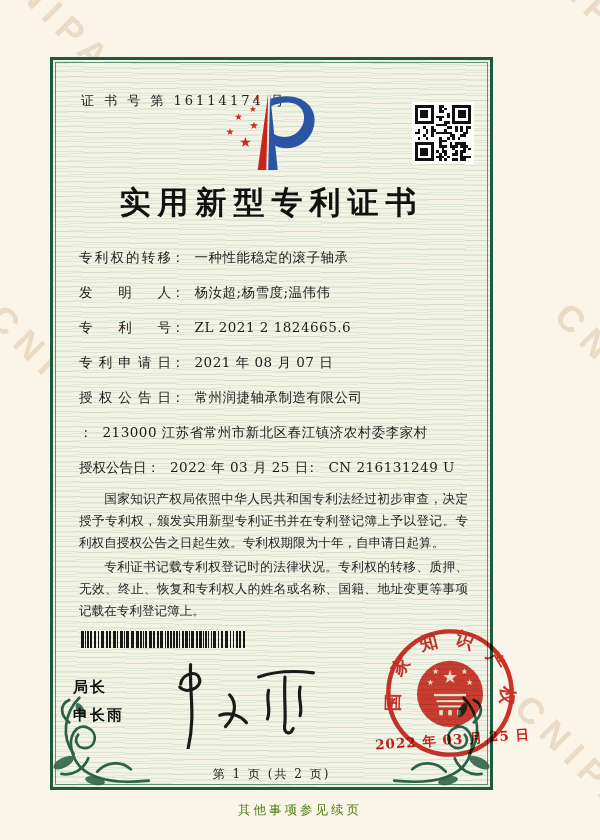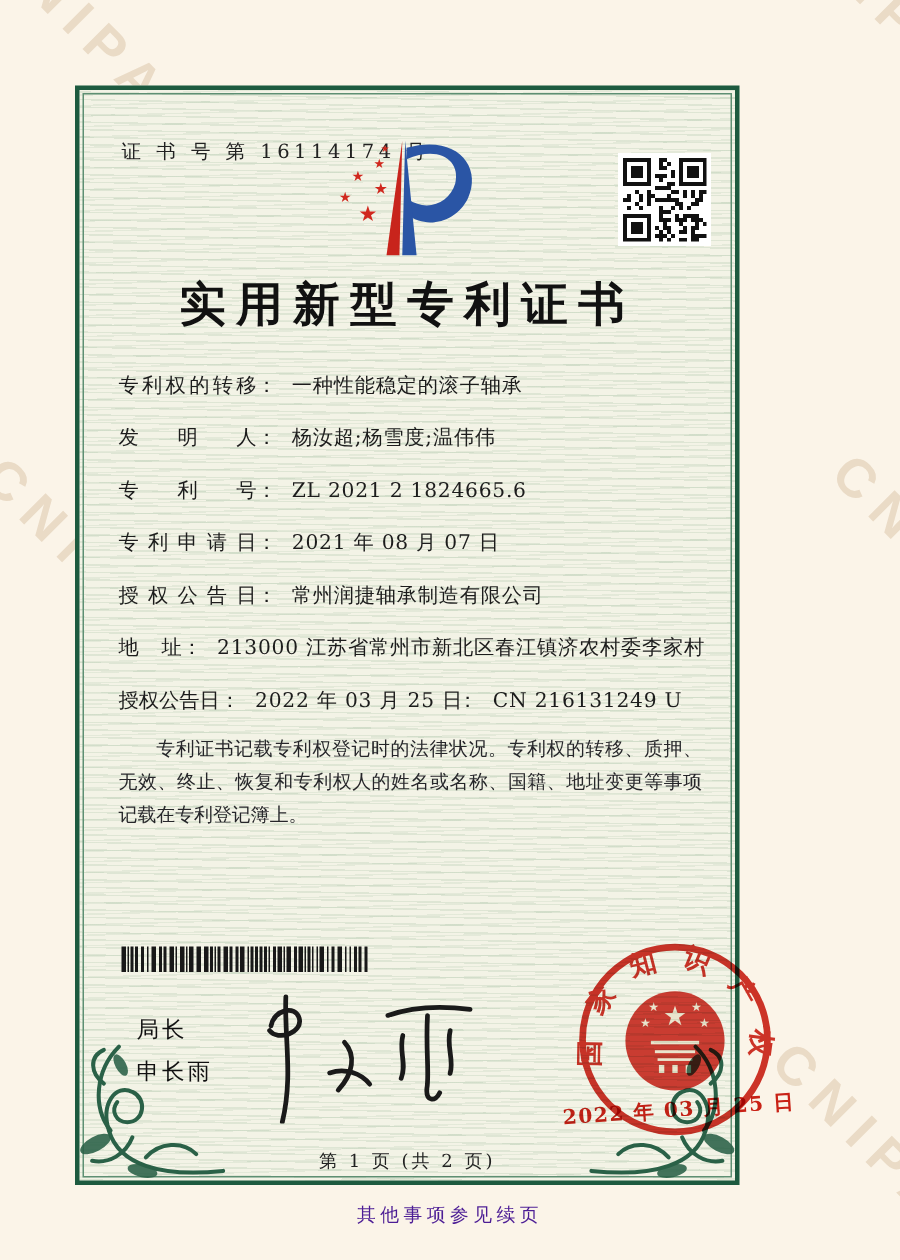--- a/index.html
+++ b/index.html
@@ -72,40 +72,40 @@
     font-size:12.6px; line-height:1.74; text-align:justify; color:#26262a;
   }
   .body-text p { margin:0 0 2px 0; text-indent:2em; }
 
   
   .barcode { position:absolute; left:28px; top:571px; width:168px; height:17px;
     display:flex; align-items:stretch; }
   .barcode span { display:block; height:100%; }
 
   
-  .director { position:absolute; left:38px; top:613px;
-    font-family:"Liberation Sans", sans-serif; font-size:15px; font-weight:400;
+  .director { position:absolute; left:20px; top:613px;
+    font-family:"Liberation Sans", sans-serif; font-size:15px; font-weight:700;
     line-height:28px; color:#111; letter-spacing:2px; }
   .signature { position:absolute; left:108px; top:594px; width:180px; height:95px; }
 
   
   .seal { position:absolute; left:330px; top:566px; width:134px; height:134px;
     mix-blend-mode:multiply; opacity:0.92; }
   .seal-date {
     position:absolute; left:322px; top:671px; width:160px;
     color:#cc2318; font-size:13.5px; font-weight:bold; letter-spacing:1px;
     transform:rotate(-4deg); white-space:nowrap;
     mix-blend-mode:multiply;
   }
 
   
   .page-info { position:absolute; left:0; right:0; top:706px; text-align:center;
     font-size:12px; letter-spacing:2px; color:#222; }
   .footer-note { position:absolute; left:0; right:0; top:802px; text-align:center;
-    font-size:12.5px; letter-spacing:3px; color:#4c1d95; }
+    font-size:12.5px; letter-spacing:3px; color:#4d7c0f; }
 </style>
 </head>
 <body>
 
 <div class="page">
 
   <div class="wm outside" style="left:-34px;top:16px">CNIPA</div>
   <div class="wm outside" style="left:494px;top:-4px">CNIPA</div>
   <div class="wm outside" style="left:-38px;top:368px">CNIPA</div>
   <div class="wm outside" style="left:528px;top:366px">CNIPA</div>
@@ -303,38 +303,38 @@
           <span class="flabel">专利申请日</span>
           <span class="fcolon">：</span>
           <span class="fvalue">2021 年 08 月 07 日</span>
         </div>
         <div class="frow">
           <span class="flabel">授权公告日</span>
           <span class="fcolon">：</span>
           <span class="fvalue">常州润捷轴承制造有限公司</span>
         </div>
         <div class="frow">
-          <span class="flabel">地址</span>
           <span class="fcolon">：</span>
           <span class="fvalue">213000 江苏省常州市新北区春江镇济农村委李家村</span>
         </div>
         <div class="frow grant-row">
         <span class="grant-pair1">
           <span class="flabel glabel">授权公告日</span>
             <span class="fcolon">：</span>
           <span class="fvalue">2022 年 03 月 25 日</span>
         </span>
         <span class="grant-pair2">
             <span class="fcolon">：</span>
           <span class="fvalue">CN 216131249 U</span>
         </span>
       </div>
     </div>
 
     <div class="body-text" id="paragraphs">
+        <p>国家知识产权局依照中华人民共和国专利法经过初步审查，决定授予专利权，颁发实用新型专利证书并在专利登记簿上予以登记。专利权自授权公告之日起生效。专利权期限为十年，自申请日起算。</p>
         <p>专利证书记载专利权登记时的法律状况。专利权的转移、质押、无效、终止、恢复和专利权人的姓名或名称、国籍、地址变更等事项记载在专利登记簿上。</p>
       </div>
 
     <div class="barcode" id="barcode">
         <span style="width: 3px; background: rgb(24, 24, 24); margin-right: 1px;"></span>
         <span style="width: 1px; background: rgb(24, 24, 24); margin-right: 1px;"></span>
         <span style="width: 2px; background: rgb(24, 24, 24); margin-right: 1px;"></span>
         <span style="width: 2px; background: rgb(24, 24, 24); margin-right: 2px;"></span>
         <span style="width: 2px; background: rgb(24, 24, 24); margin-right: 2px;"></span>
         <span style="width: 1px; background: rgb(24, 24, 24); margin-right: 2px;"></span>

